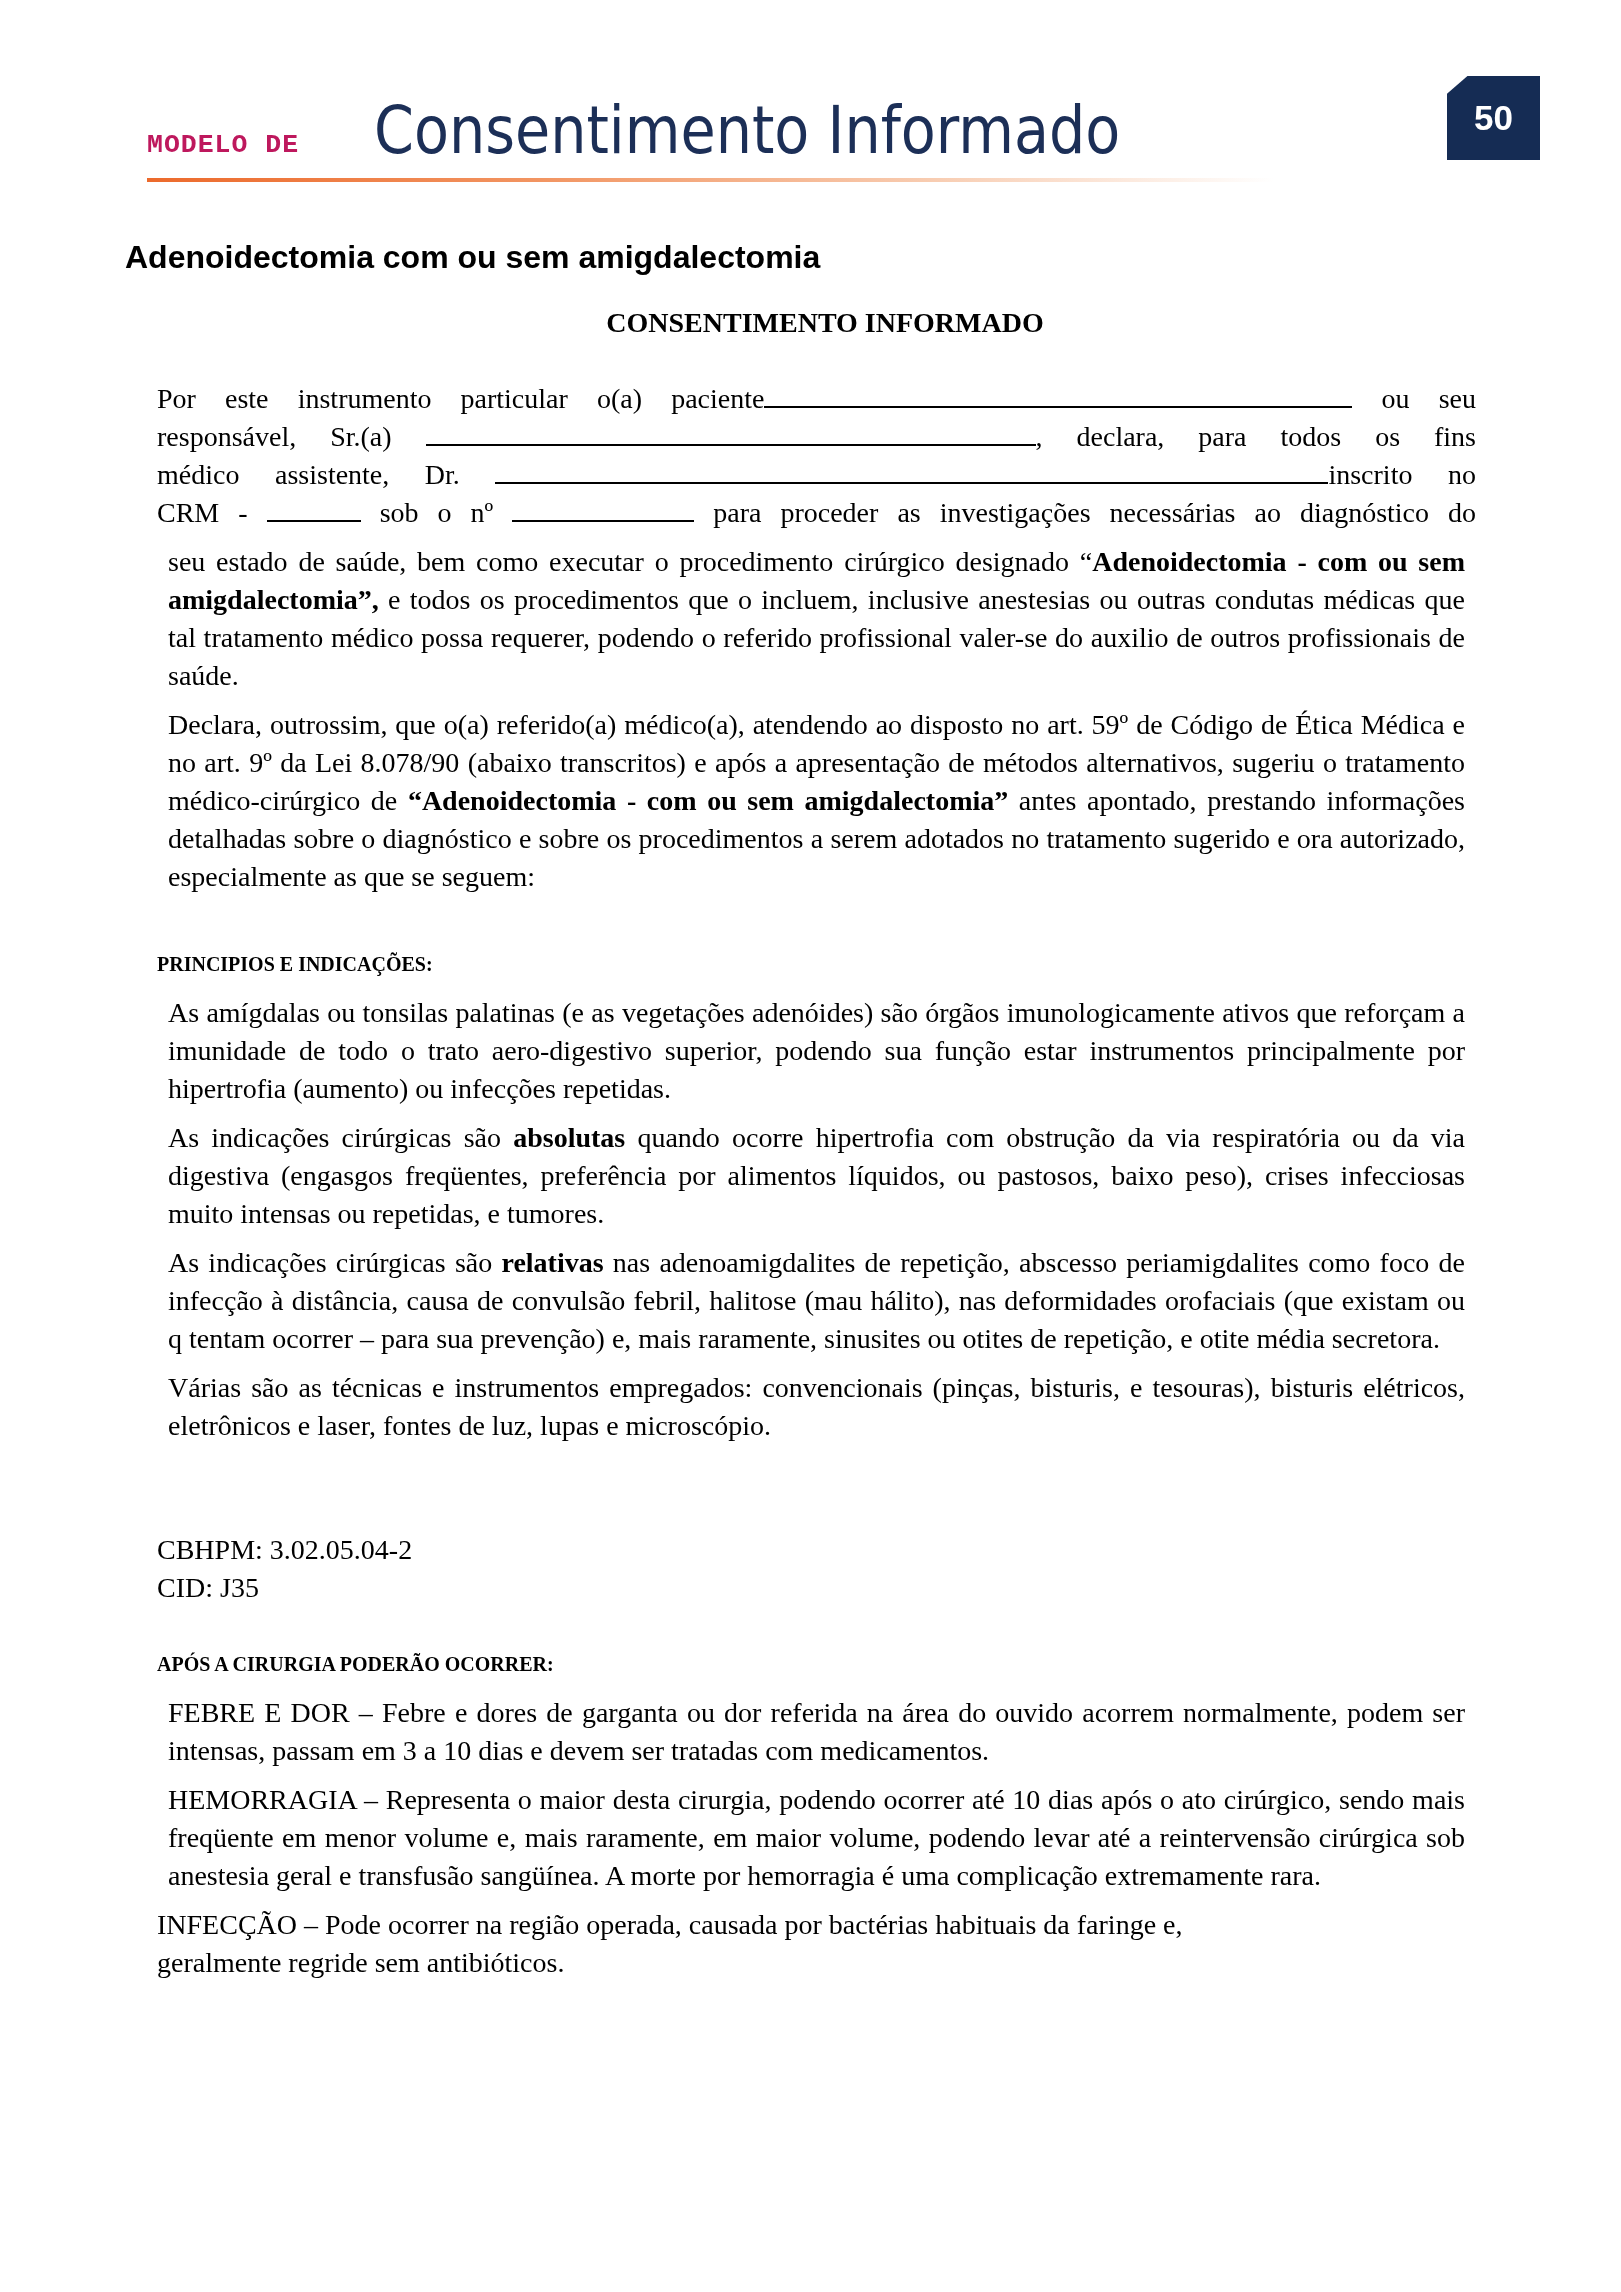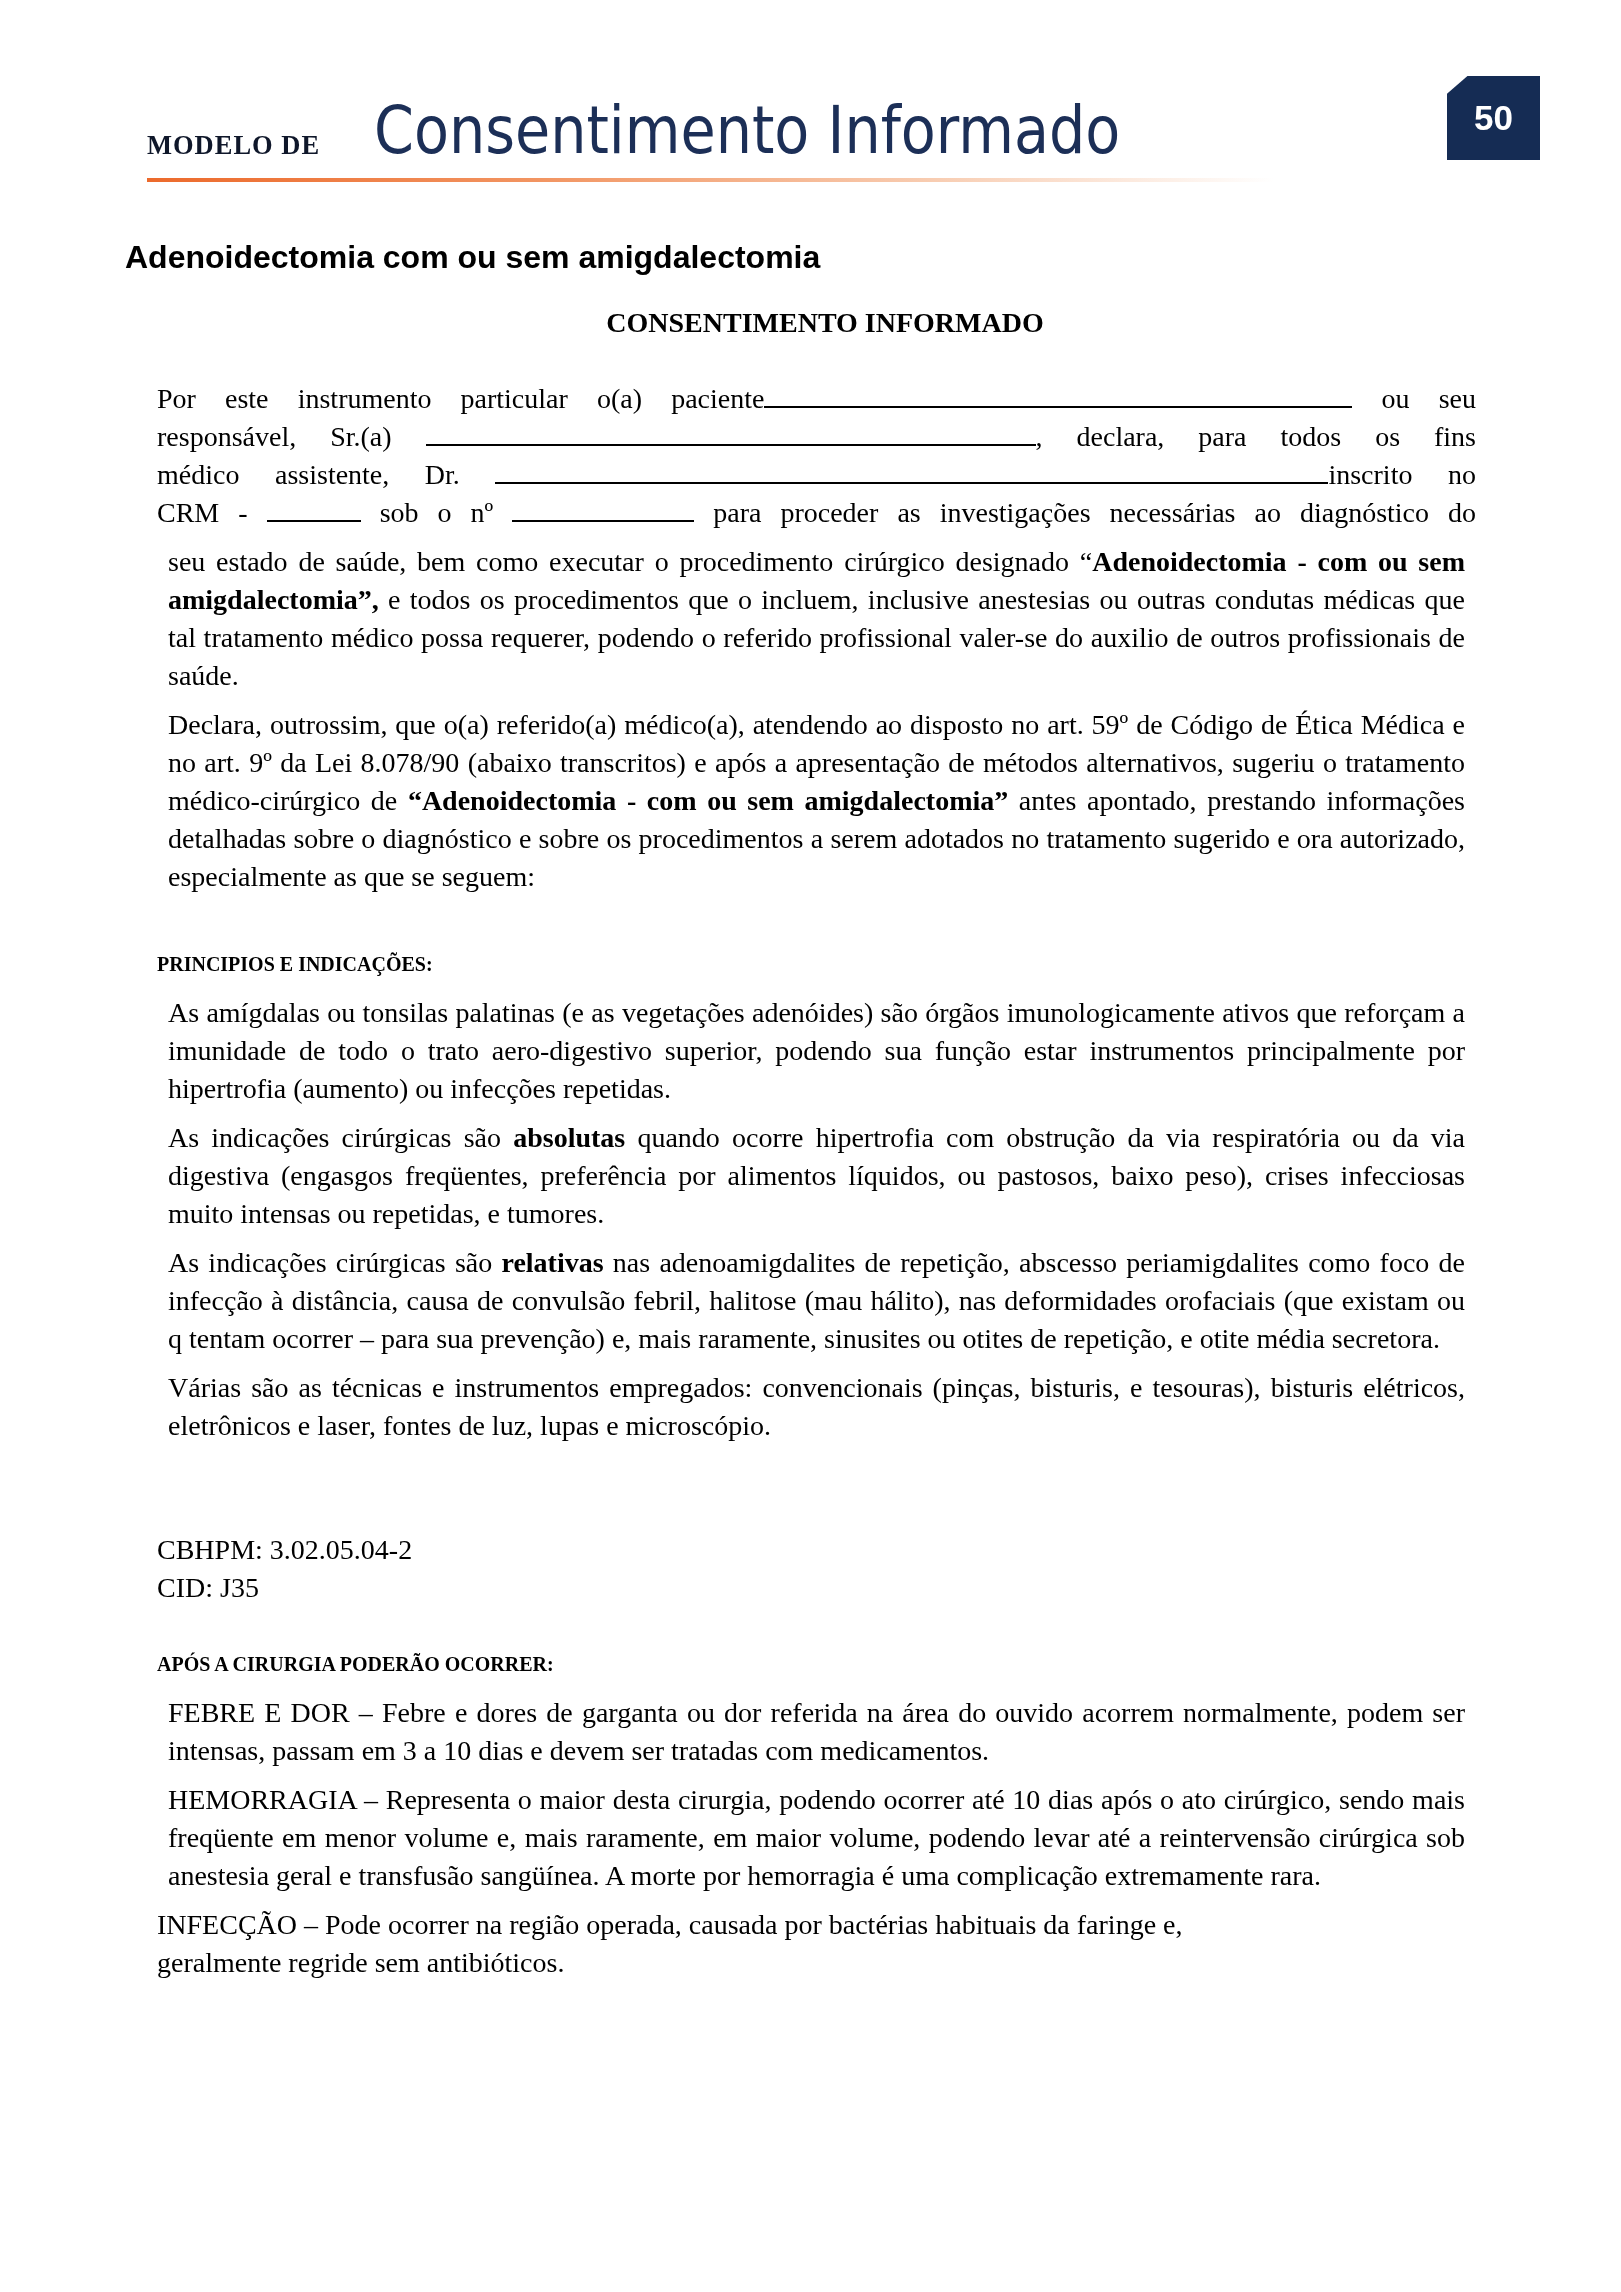--- a/index.html
+++ b/index.html
@@ -1,21 +1,21 @@
 <!DOCTYPE html>
 <html><head>
 <meta charset="utf-8">
 <style>
   html, body { margin: 0; padding: 0; background: #ffffff; }
   body { width: 1621px; height: 2293px; position: relative; overflow: hidden; }
   .header { position: absolute; left: 147px; top: 93px; width: 1127px; height: 98px; }
   .header-small {
     position: absolute; left: 0; top: 37px;
-    font-family: Liberation Serif, serif; font-weight: bold;
-    font-size: 26.5px; letter-spacing: 1px; color: #0f172a;
+    font-family: Liberation Mono, monospace; font-weight: bold;
+    font-size: 26.5px; letter-spacing: 1px; color: #be185d;
   }
   .header-large {
     position: absolute; left: 227px; top: 0px;
     font-family: "DejaVu Sans", sans-serif; font-weight: normal;
     font-size: 65px; color: #1c2f57; letter-spacing: 0px;
     transform: scaleX(0.88); transform-origin: left top; white-space: nowrap;
   }
   .header-rule {
     position: absolute; left: 147px; top: 178px; width: 1127px; height: 3.9px;
     background: linear-gradient(to right, #ec6a2c 0%, #f29562 35%, #f8cdb2 70%, rgba(255,255,255,0) 100%);

